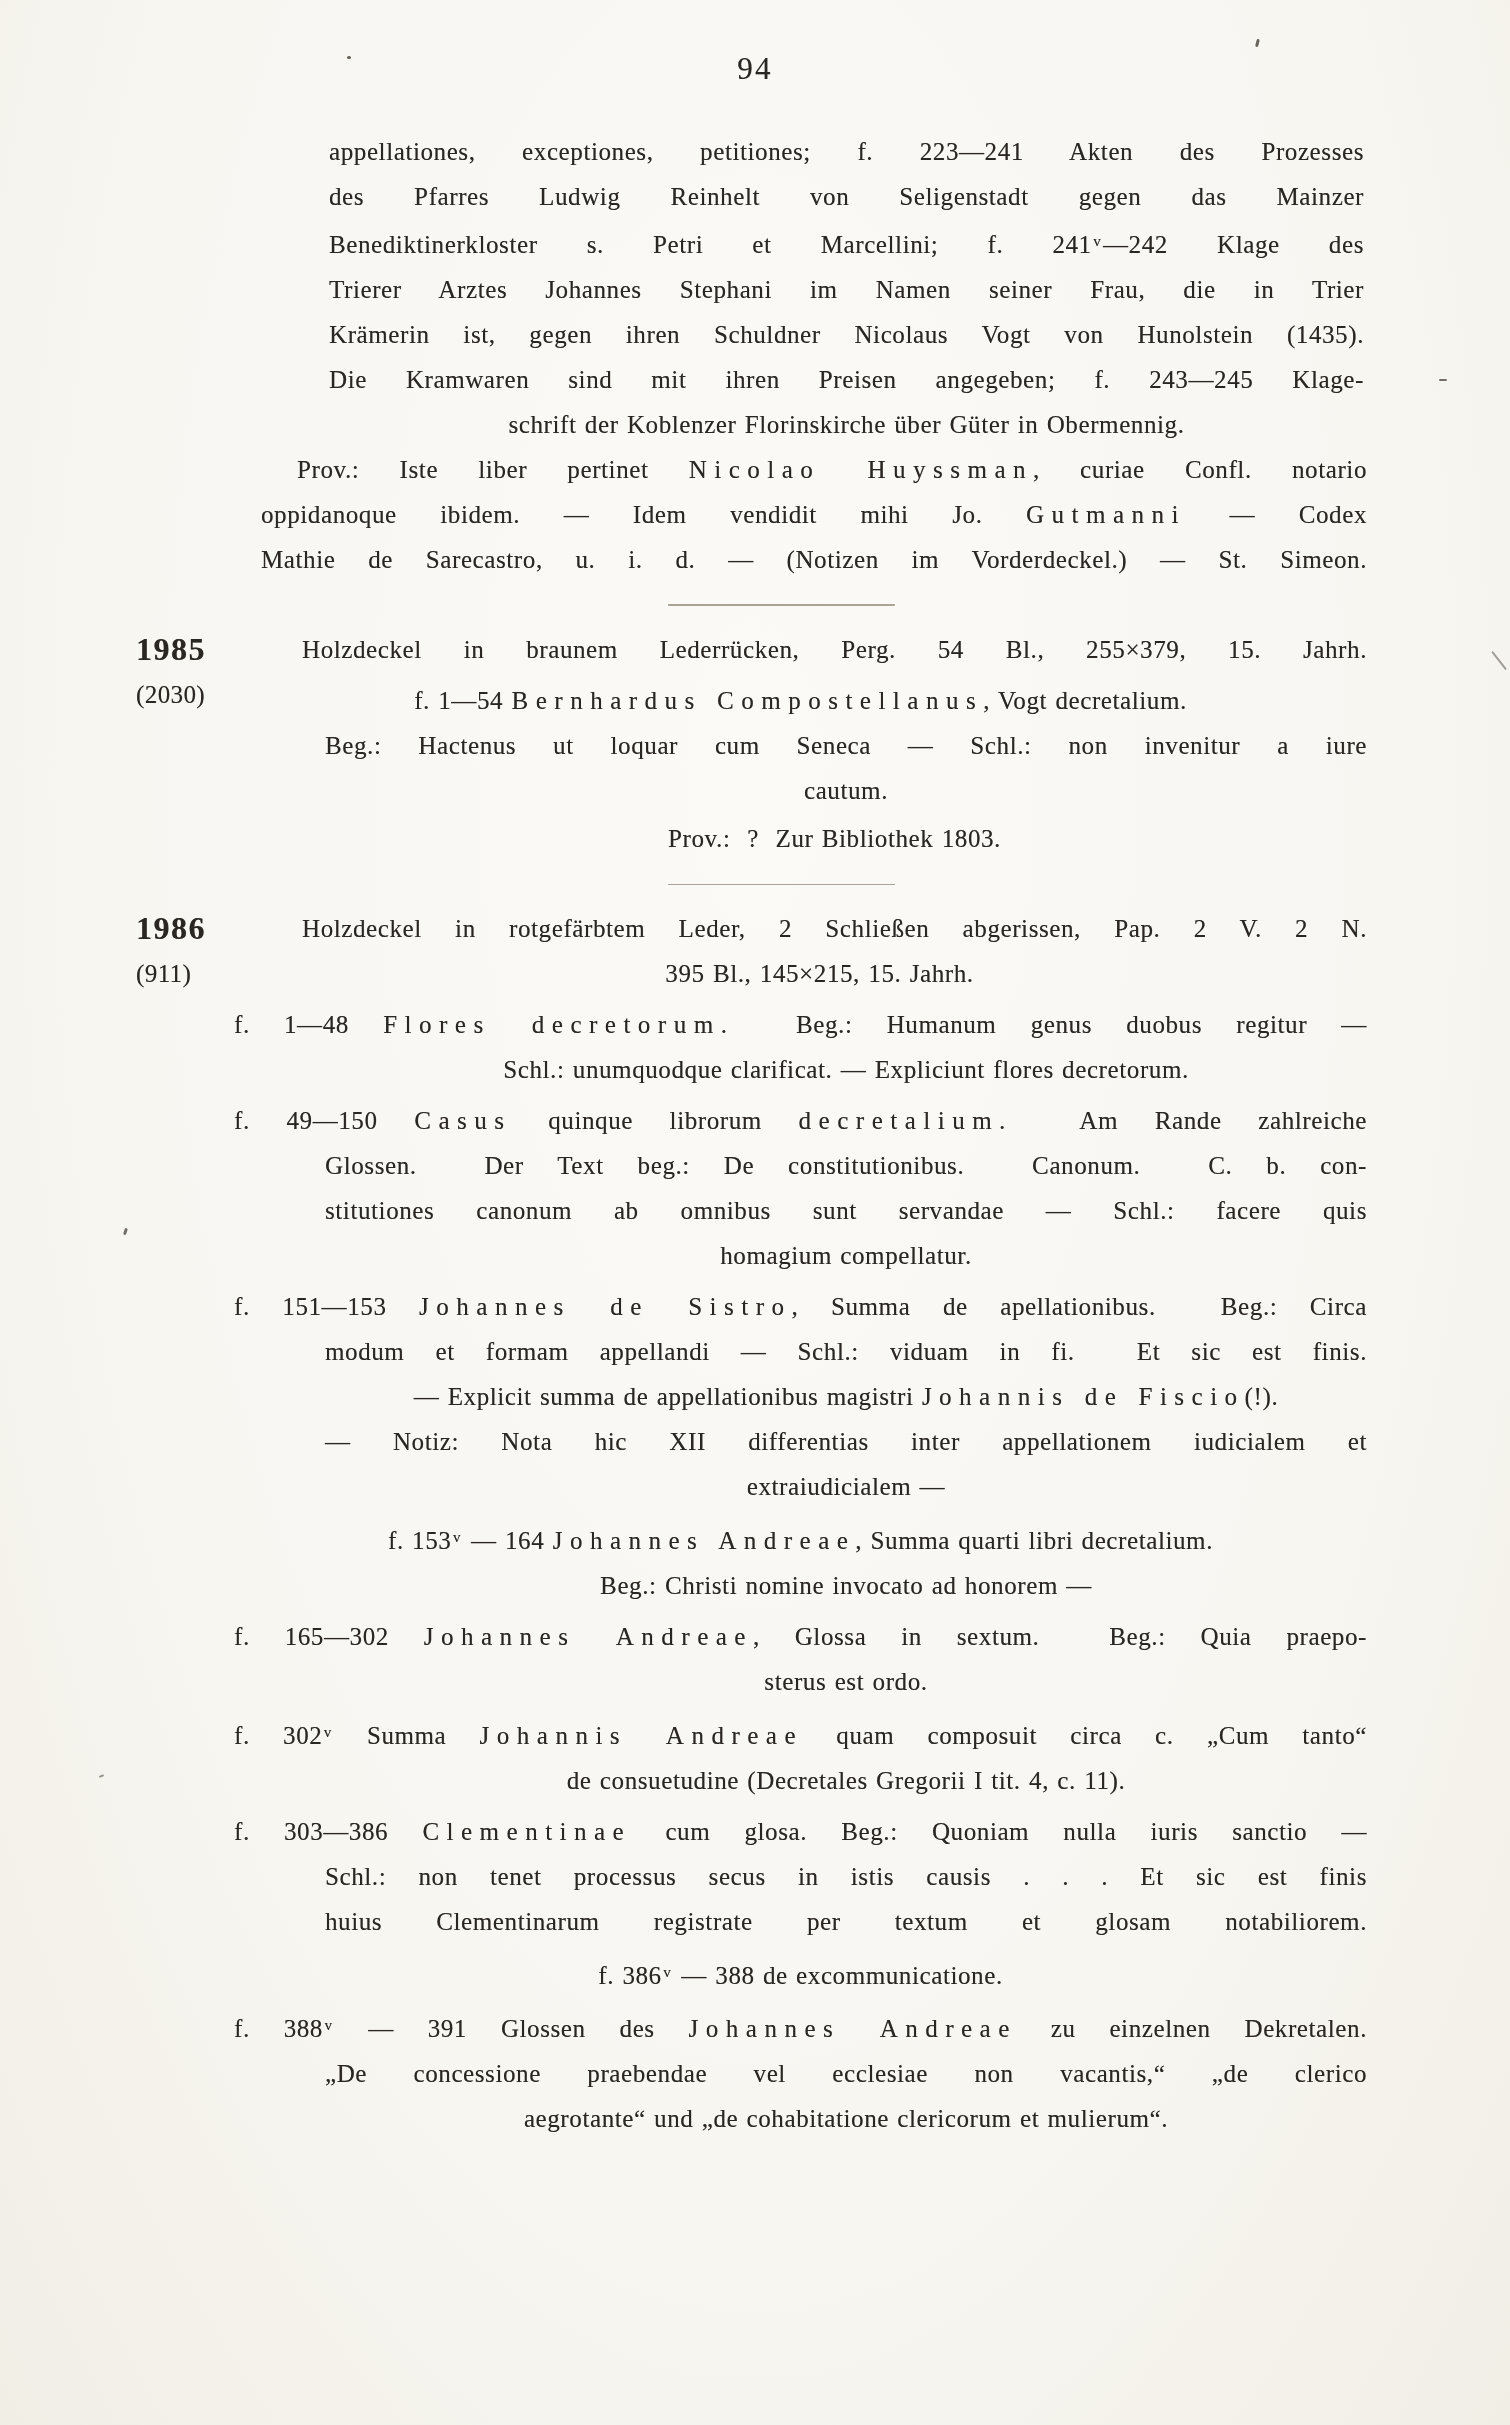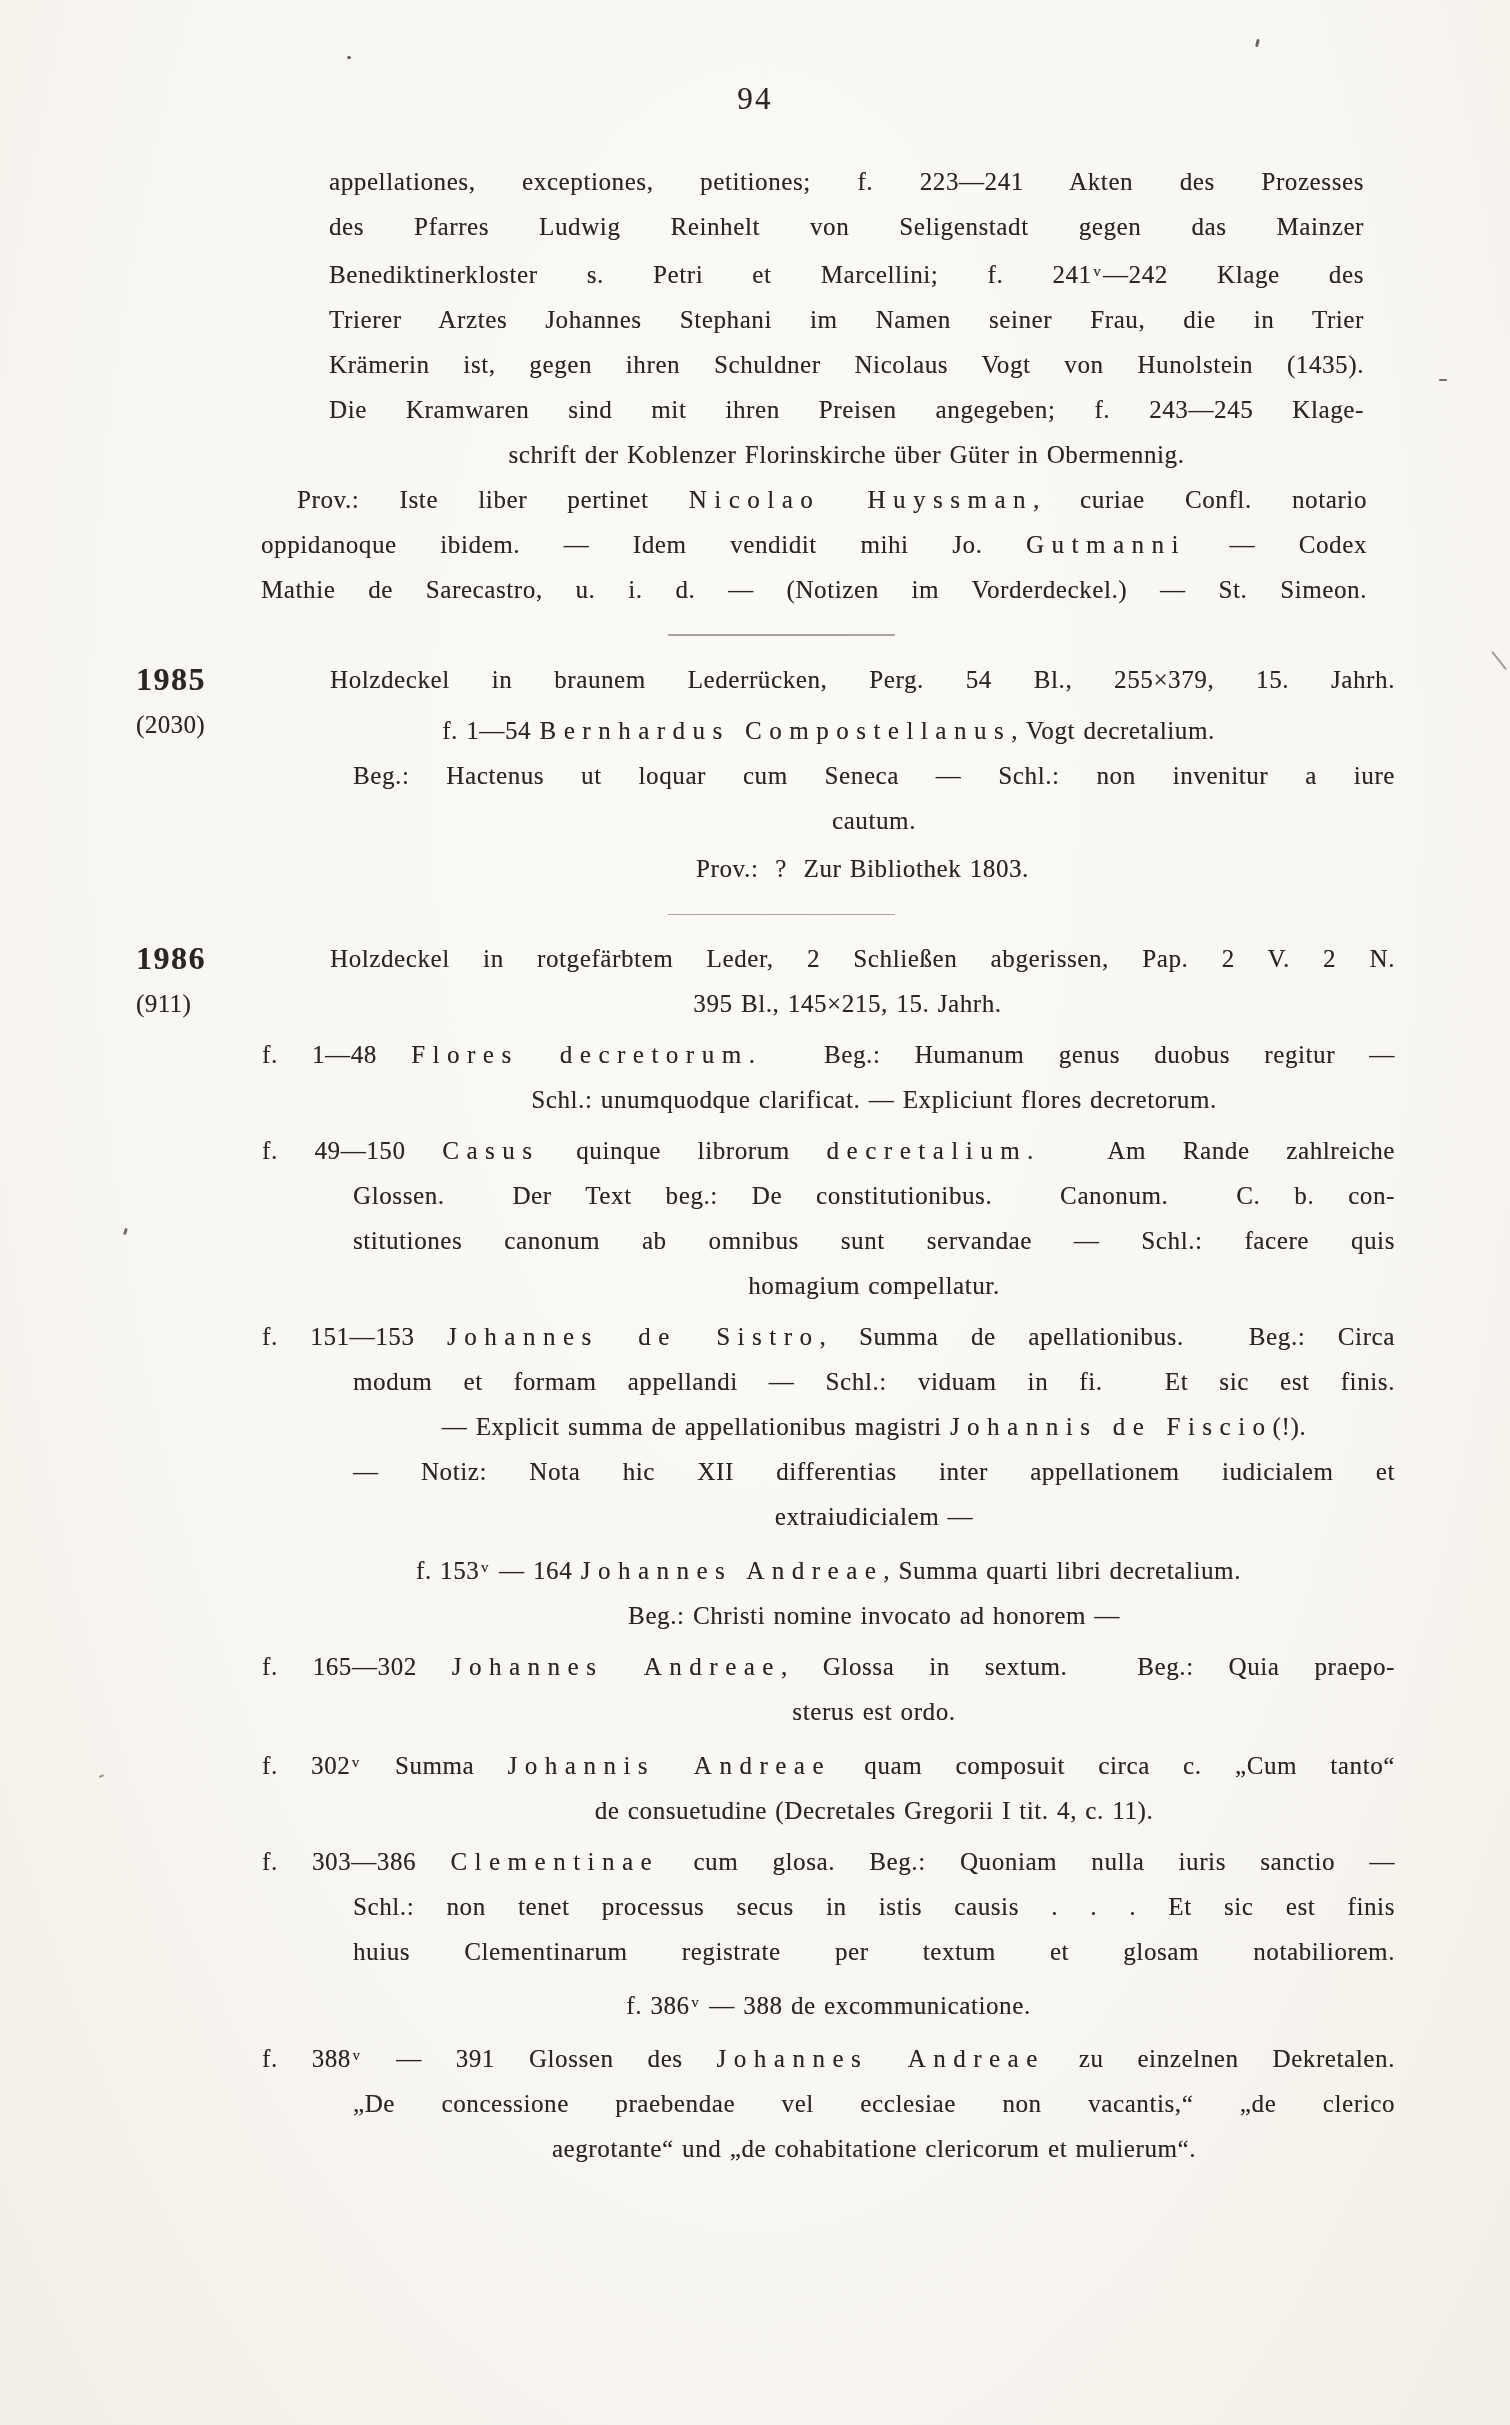--- a/index.html
+++ b/index.html
@@ -12,42 +12,42 @@
     background-image:radial-gradient(ellipse at 50% 32%, #fbfaf7 0%, #f8f6f1 62%, #f1eee6 100%);
     color:#2a2622;
     font-family:"Liberation Serif","DejaVu Serif",serif;
     font-size:25px;
     line-height:45px;
     letter-spacing:0.6px;
     word-spacing:1.5px;
     text-shadow:0.2px 0.2px 0.6px rgba(52,46,38,0.45);
   }
   .pageno{
-    padding-top:76px;
+    padding-top:46px;
     text-align:center;
     font-size:31px;
     letter-spacing:2.3px;
   }
   .intro{margin-top:38px;}
   .para-main{margin-left:329px;width:1035px;}
   .para-prov{margin-left:261px;width:1106px;}
   .para-prov .tline:first-child{text-indent:36px;}
   .tline{text-align:center;}
   .tline.just{text-align:justify;text-align-last:justify;}
   .run-i{}
   .run-sp{letter-spacing:0.30em;}
   .run-v{font-size:0.60em;vertical-align:0.45em;letter-spacing:0;margin:0 2.3px 0 1.5px;}
   .divider{
     width:227px;height:1.5px;
     margin:22.7px 0 21px 668px;
     background:#8d8679;
     opacity:0.75;
     border-radius:0.8px;
   }
-  .entry{display:flex;margin-left:136px;margin-top:4.5px;gap:28px;}
+  .entry{display:flex;margin-left:136px;margin-top:4.5px;}
   .entry-label{flex:0 0 98px;width:98px;}
   .entry-number{font-size:32px;font-weight:bold;letter-spacing:1.5px;line-height:45px;}
   .entry-shelf{font-size:25px;line-height:45px;letter-spacing:0.4px;}
   .entry-content{width:1133px;}
   .entry-heading .tline{margin-left:68px;}
   .entry-heading .tline + .tline{margin-left:38px;}
   .item{padding-left:91px;margin-top:6px;}
   .item .tline:first-child{margin-left:-91px;}
   .entry-prov{margin-left:68px;margin-top:3px;}
   .speck{position:absolute;background:#39342c;}

